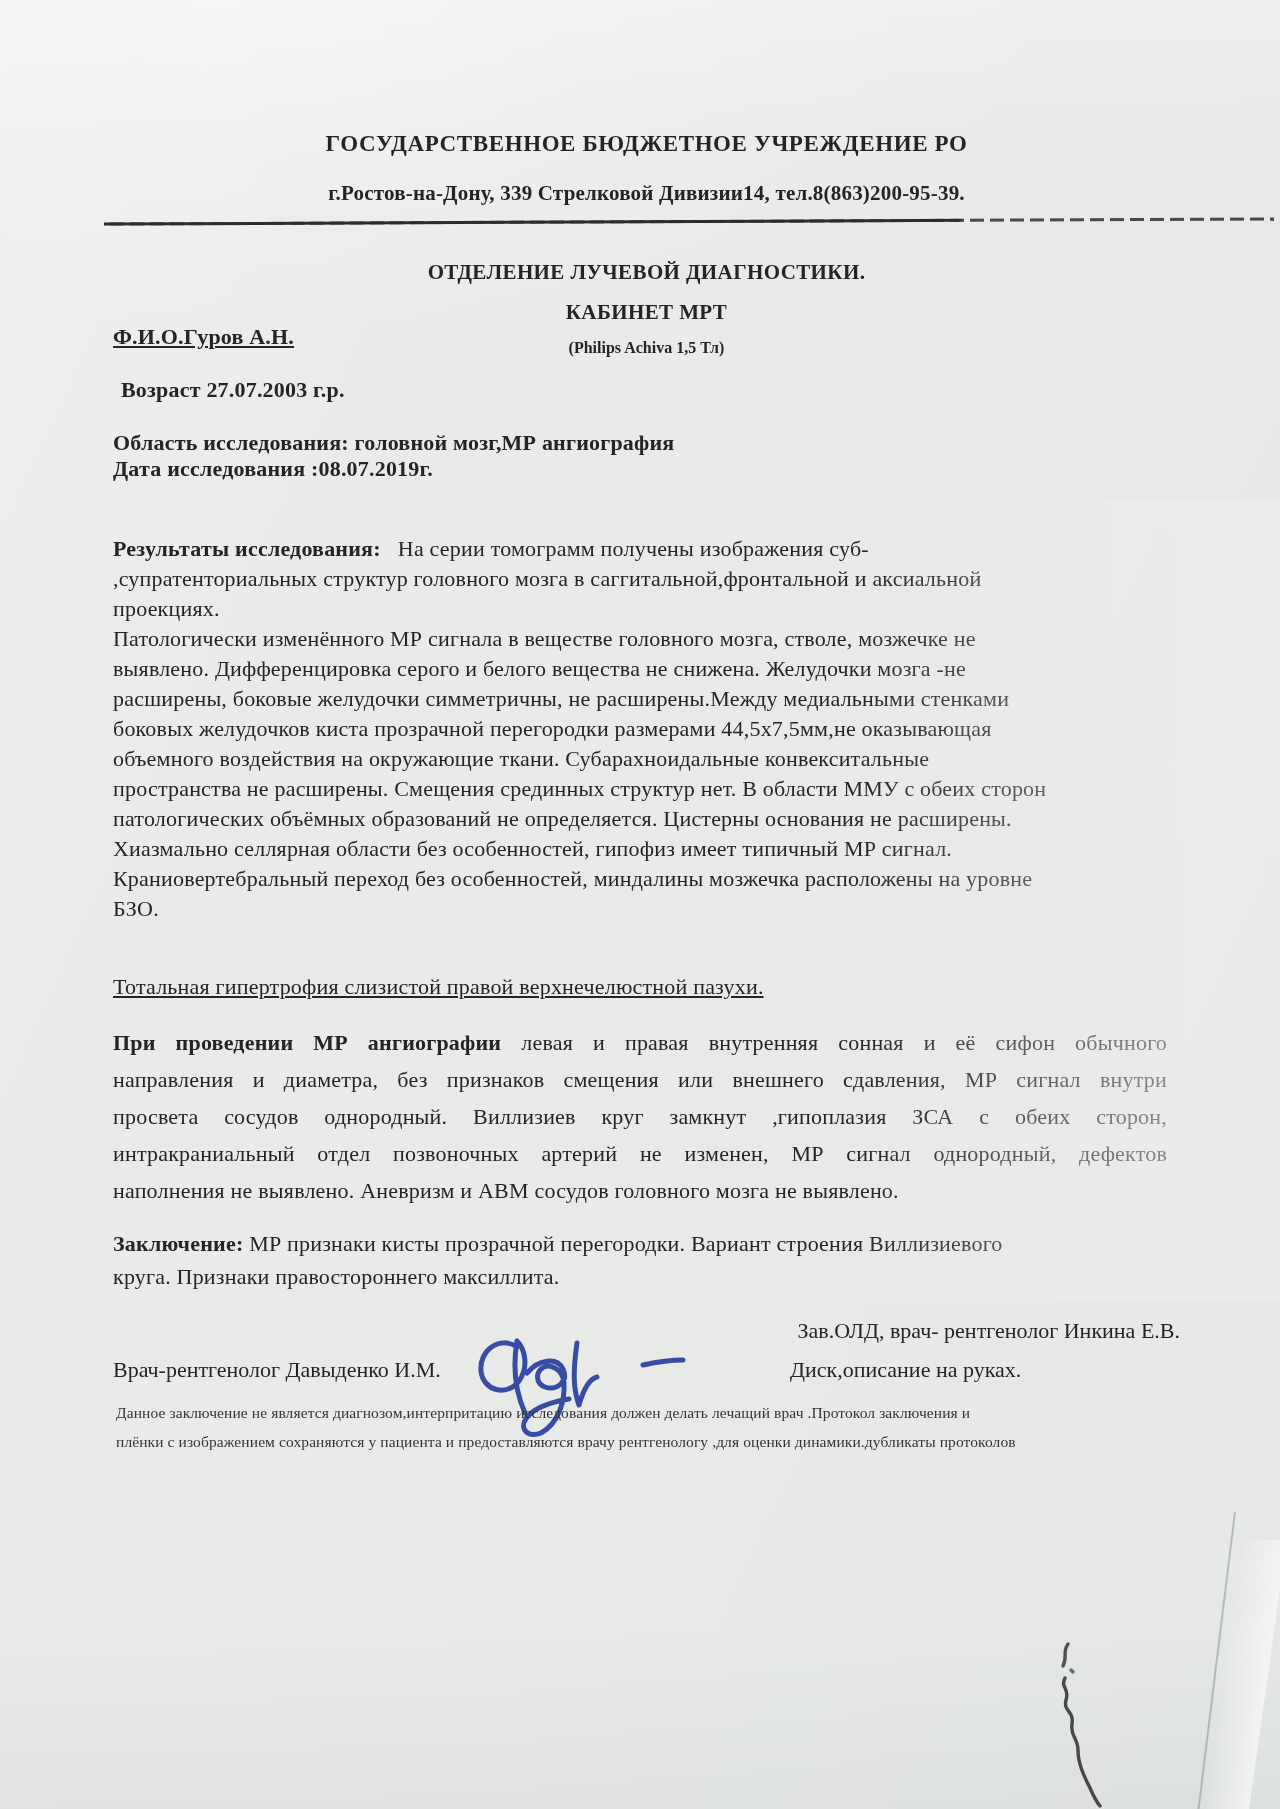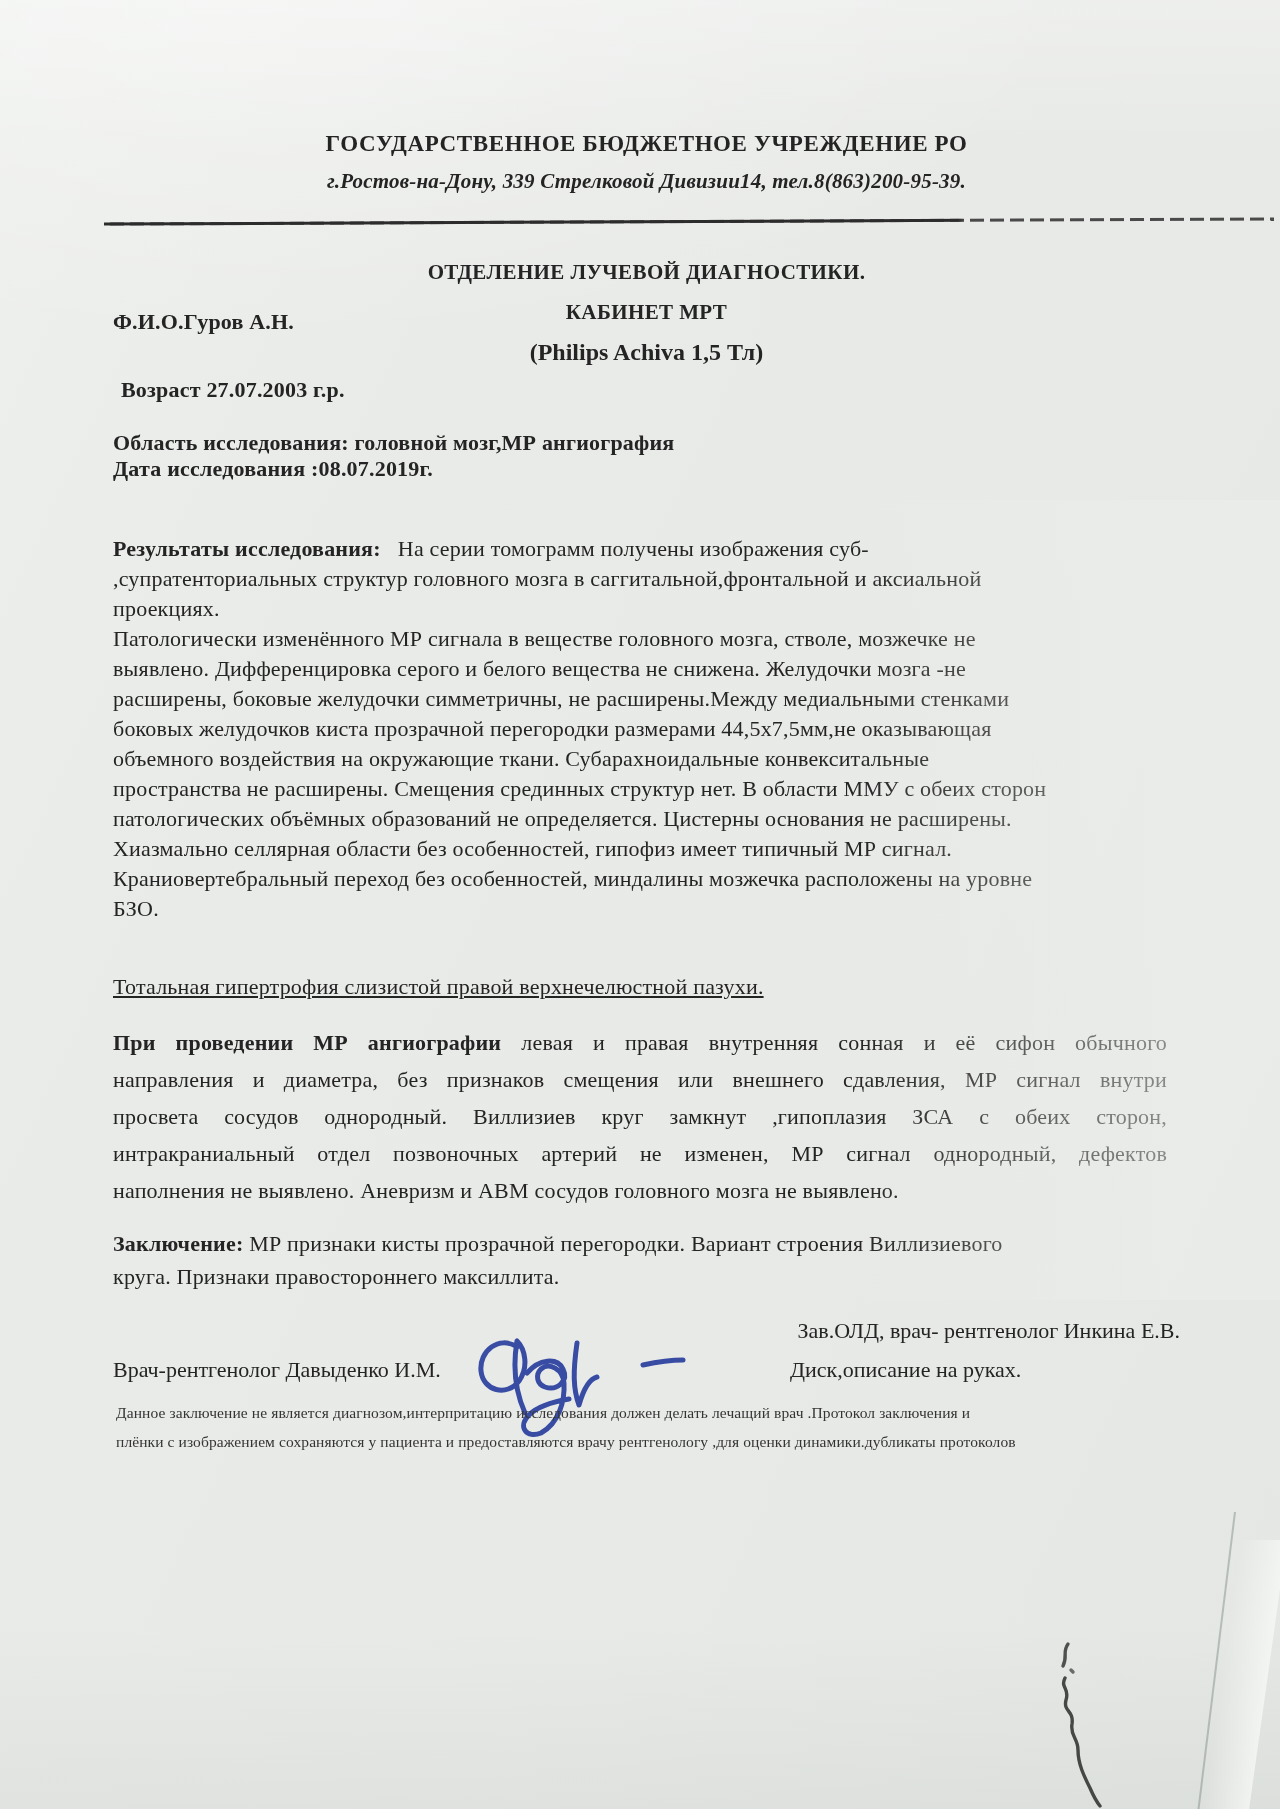--- a/index.html
+++ b/index.html
@@ -23,30 +23,30 @@
   }
   .fade-right{
     position:absolute;top:500px;right:0;width:430px;height:800px;pointer-events:none;
     background:linear-gradient(90deg,transparent,rgba(236,238,235,0.55) 80%);
   }
   .abs{position:absolute;left:113px;right:100px;}
   .center{text-align:center;}
   .b{font-weight:700;margin-top:13px;}
   .org1{font-size:23px;letter-spacing:0.6px;}
   .org2{font-size:21px;margin-top:9px;}
-  .org3{font-size:21px;margin-top:12px;letter-spacing:0.2px;font-style:italic;}
+  .org3{font-size:21px;margin-top:24px;letter-spacing:0.2px;}
   .divider{
     position:absolute;left:104px;top:220px;width:1170px;height:3px;
     transform:rotate(-0.25deg);
     background:
       linear-gradient(90deg,#2c2c2c 0%,#2c2c2c 73%,transparent 73.5%),
       repeating-linear-gradient(90deg,transparent 0 6px,#4a4a4a 6px 20px);
   }
   .dept{font-size:21px;line-height:27px;letter-spacing:0.4px;}
-  .scanner{font-size:24px;}
+  .scanner{font-size:16px;}
   .field{font-size:22px;font-weight:700;letter-spacing:0.2px;}
   .bodytxt{font-size:22px;line-height:30px;letter-spacing:0.2px;}
   .angio .ln{line-height:37px;}
   .just{text-align:justify;text-align-last:justify;}
   .concl .ln{line-height:33px;}
   .small{font-size:15.5px;line-height:29px;color:#343434;letter-spacing:0.1px;}
   .sig-row{font-size:22px;}
   .disk-note{position:absolute;left:677px;top:0;font-weight:400;}
   .signature-svg{position:absolute;left:352px;top:-32px;pointer-events:none;}
   .crease1{
@@ -71,21 +71,21 @@
   </div>
 
   <div class="divider"></div>
 
   <div class="abs center" style="top:246px;">
     <div class="b dept">ОТДЕЛЕНИЕ ЛУЧЕВОЙ ДИАГНОСТИКИ.</div>
     <div class="b dept">КАБИНЕТ МРТ</div>
     <div class="b scanner">(Philips Achiva 1,5 Тл)</div>
   </div>
 
-  <div class="abs field" style="top:309px;">Ф.И.О.Гуров А.Н.</div>
+  <div class="abs field" style="top:324px;text-decoration:underline;">Ф.И.О.Гуров А.Н.</div>
   <div class="abs field" style="top:377px;margin-left:8px;">Возраст 27.07.2003 г.р.</div>
   <div class="abs field" style="top:430px;">Область исследования: головной мозг,МР ангиография</div>
   <div class="abs field" style="top:456px;">Дата исследования :08.07.2019г.</div>
 
   <div class="abs bodytxt" style="top:534px;">
     <div class="ln"><span class="b">Результаты исследования:</span>&nbsp;&nbsp; <span>На серии томограмм  получены изображения  суб-</span></div>
     <div class="ln">,супратенториальных структур головного мозга в саггитальной,фронтальной и аксиальной</div>
     <div class="ln">проекциях.</div>
     <div class="ln">Патологически изменённого МР сигнала в веществе головного мозга, стволе, мозжечке не</div>
     <div class="ln">выявлено. Дифференцировка серого и белого вещества не снижена. Желудочки мозга  -не</div>

